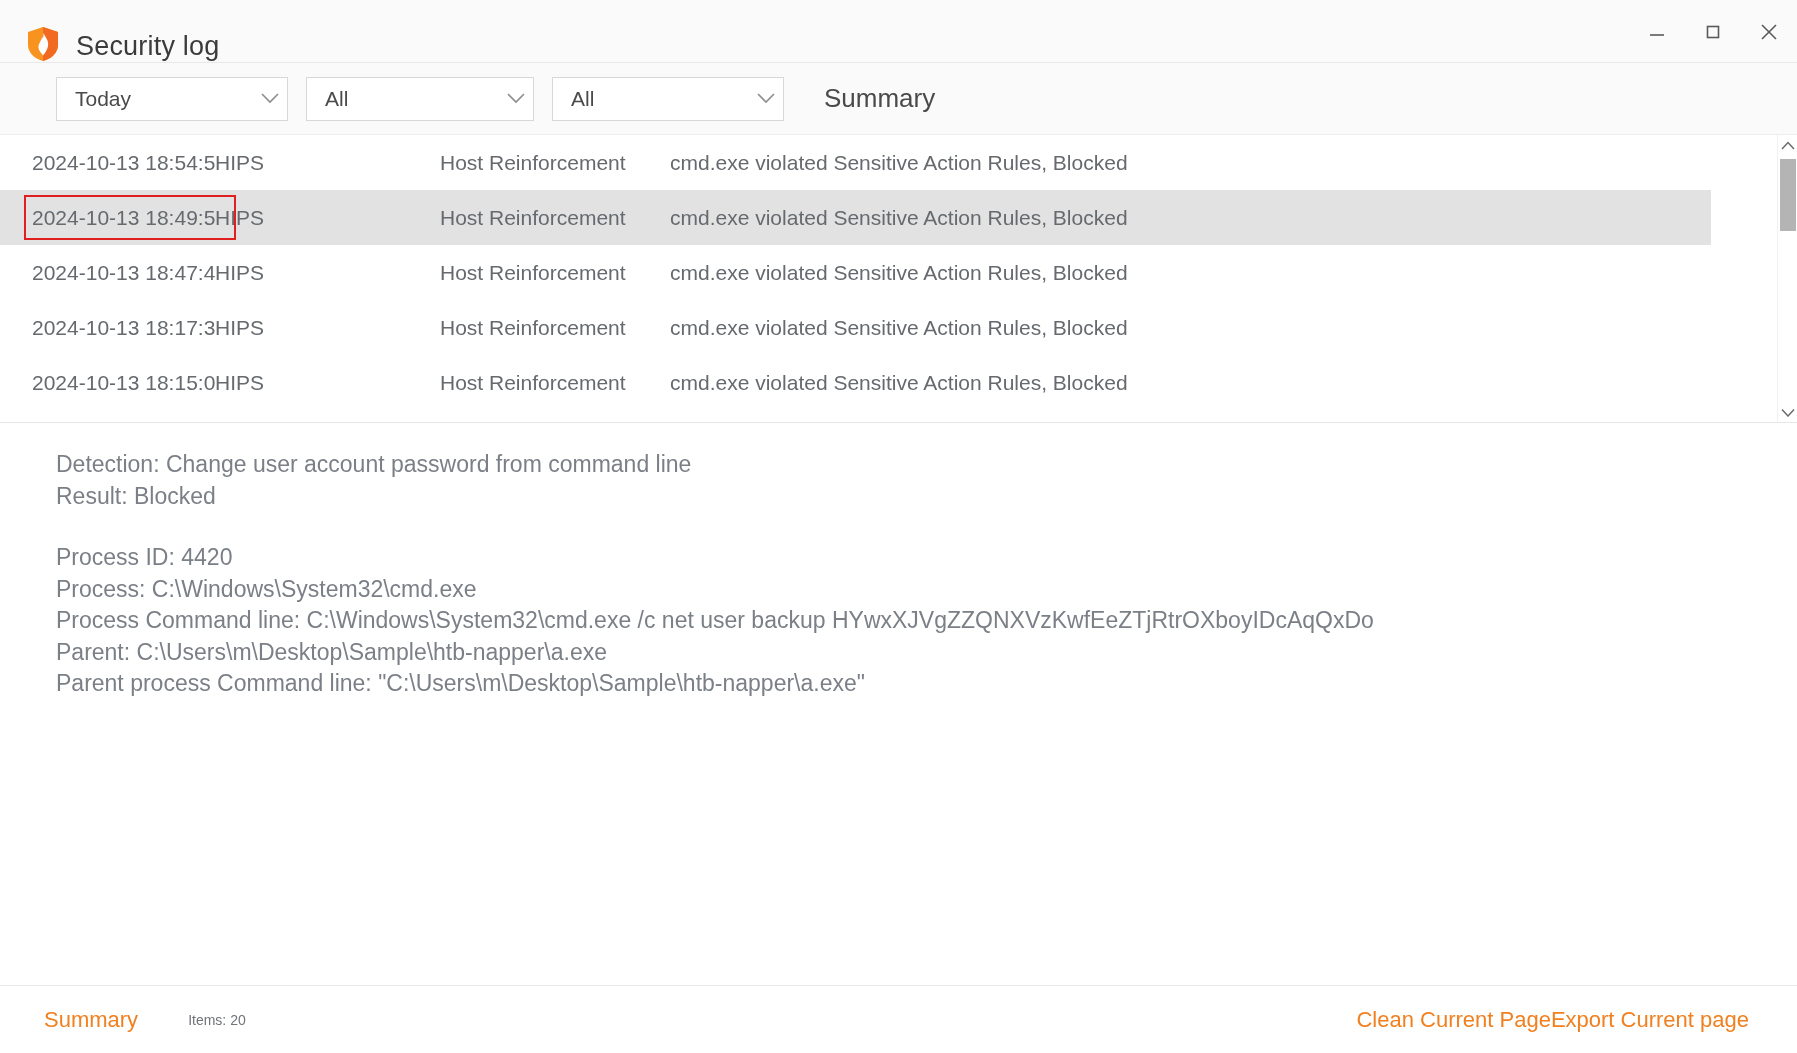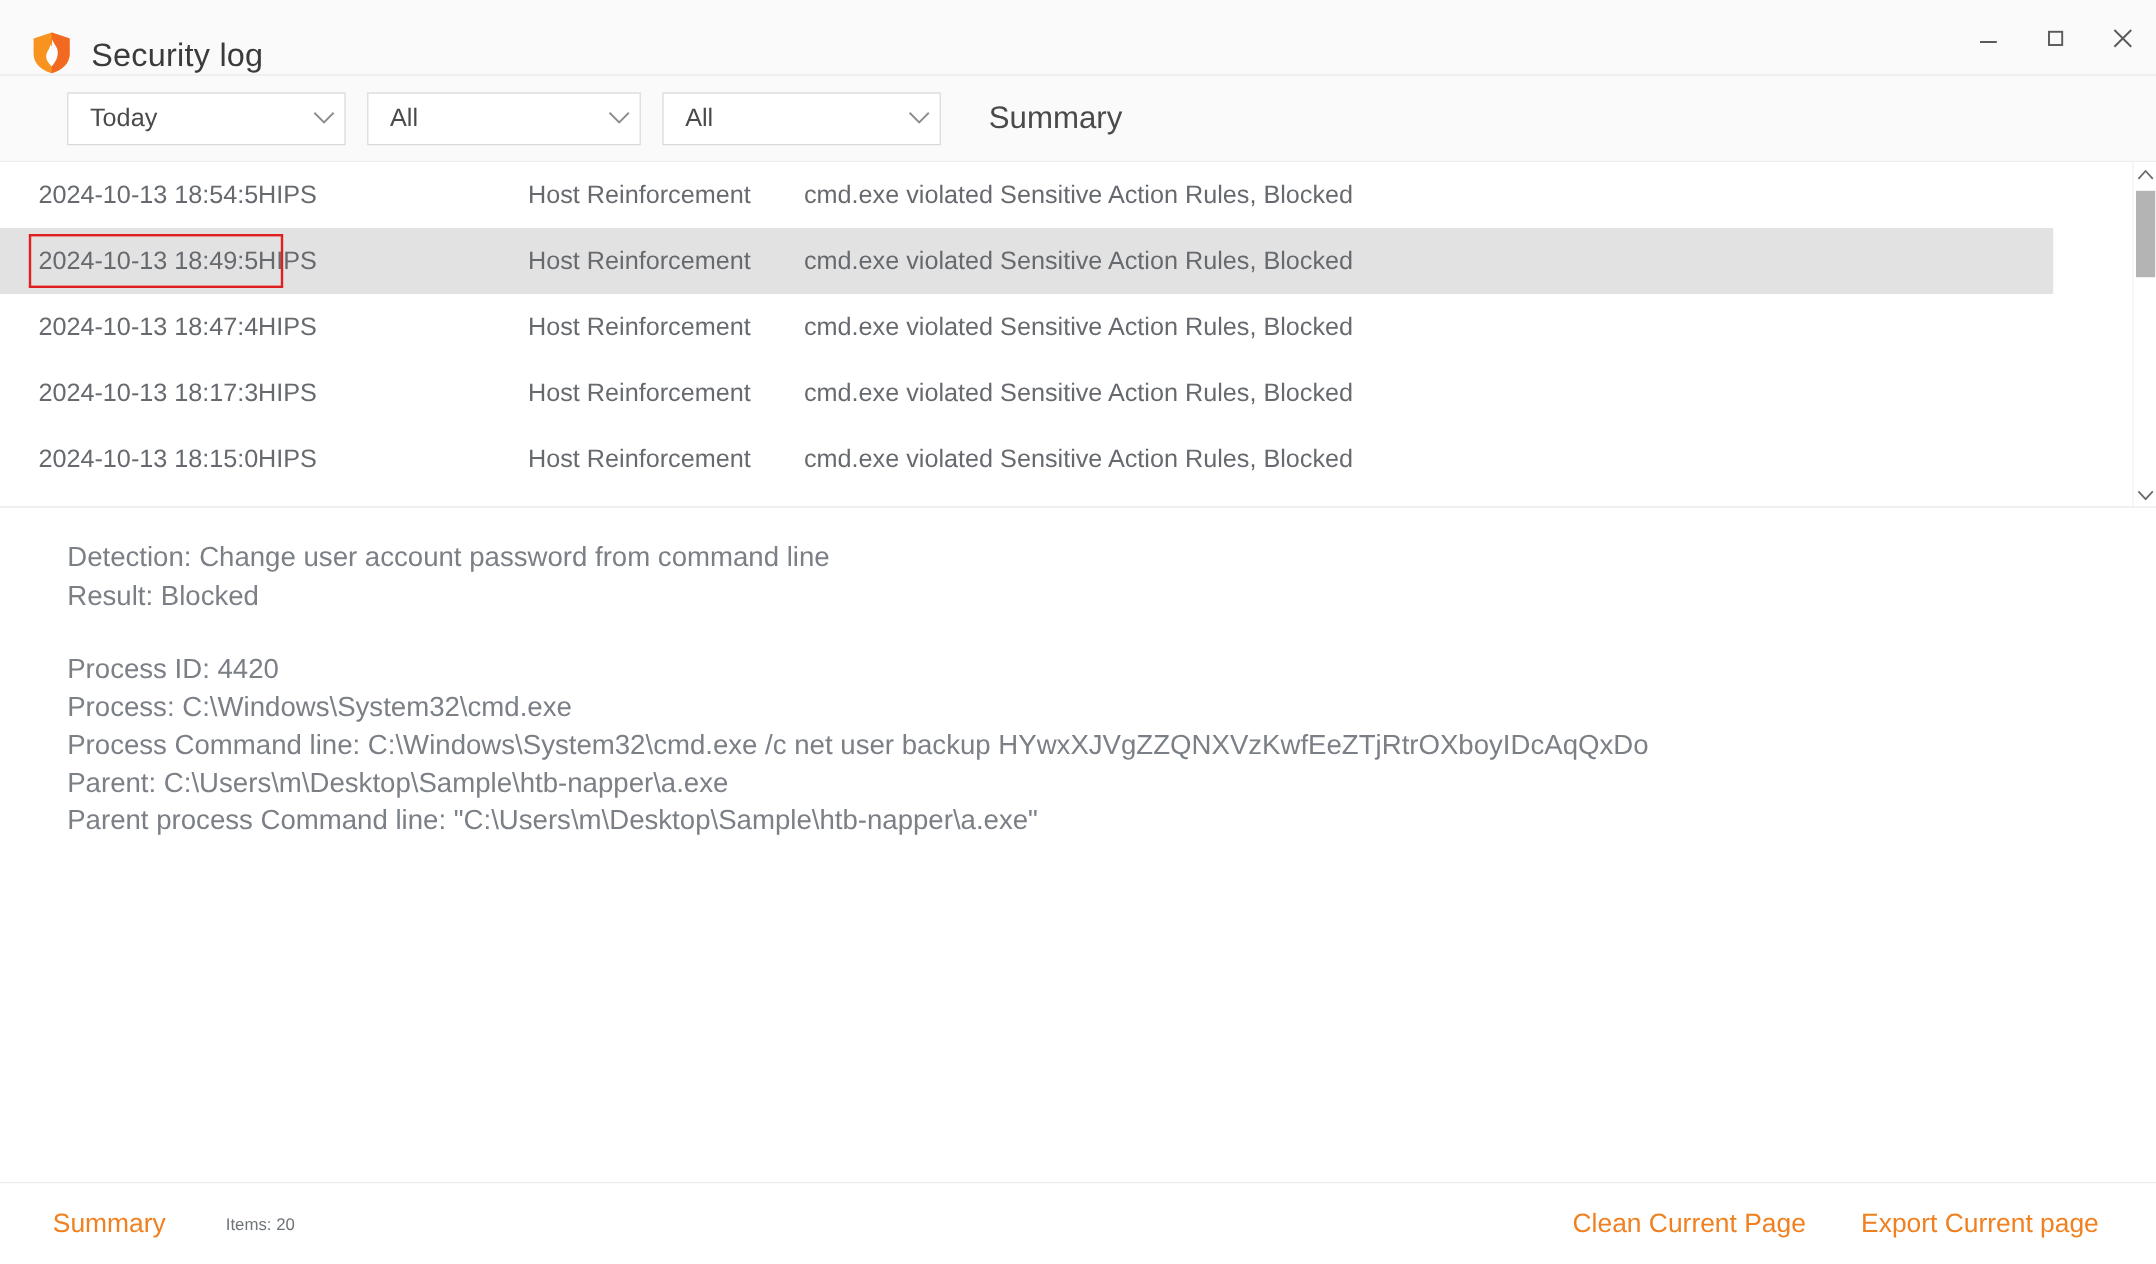--- a/index.html
+++ b/index.html
@@ -223,21 +223,21 @@
     font-size: 22px;
     color: #f08020;
     cursor: default;
   }
   .items-count {
     font-size: 14px;
     color: #6f7479;
     margin-left: 50px;
   }
   .spacer { flex: 1; }
-  .footer-right { display: flex; align-items: flex-end; gap: 46px; }
+  .footer-right { display: flex; align-items: flex-end; }
 </style>
 </head>
 <body>
 
 <div class="window">
 
   <div class="titlebar">
     <svg class="app-icon" viewBox="0 0 34 36">
       <path d="M17 1 L32 6 V19 C32 27 25 33 17 35 C9 33 2 27 2 19 V6 Z" fill="#f7931e"></path>
       <path d="M17 1 L32 6 V19 C32 27 25 33 17 35 V1 Z" fill="#f26a21"></path>

